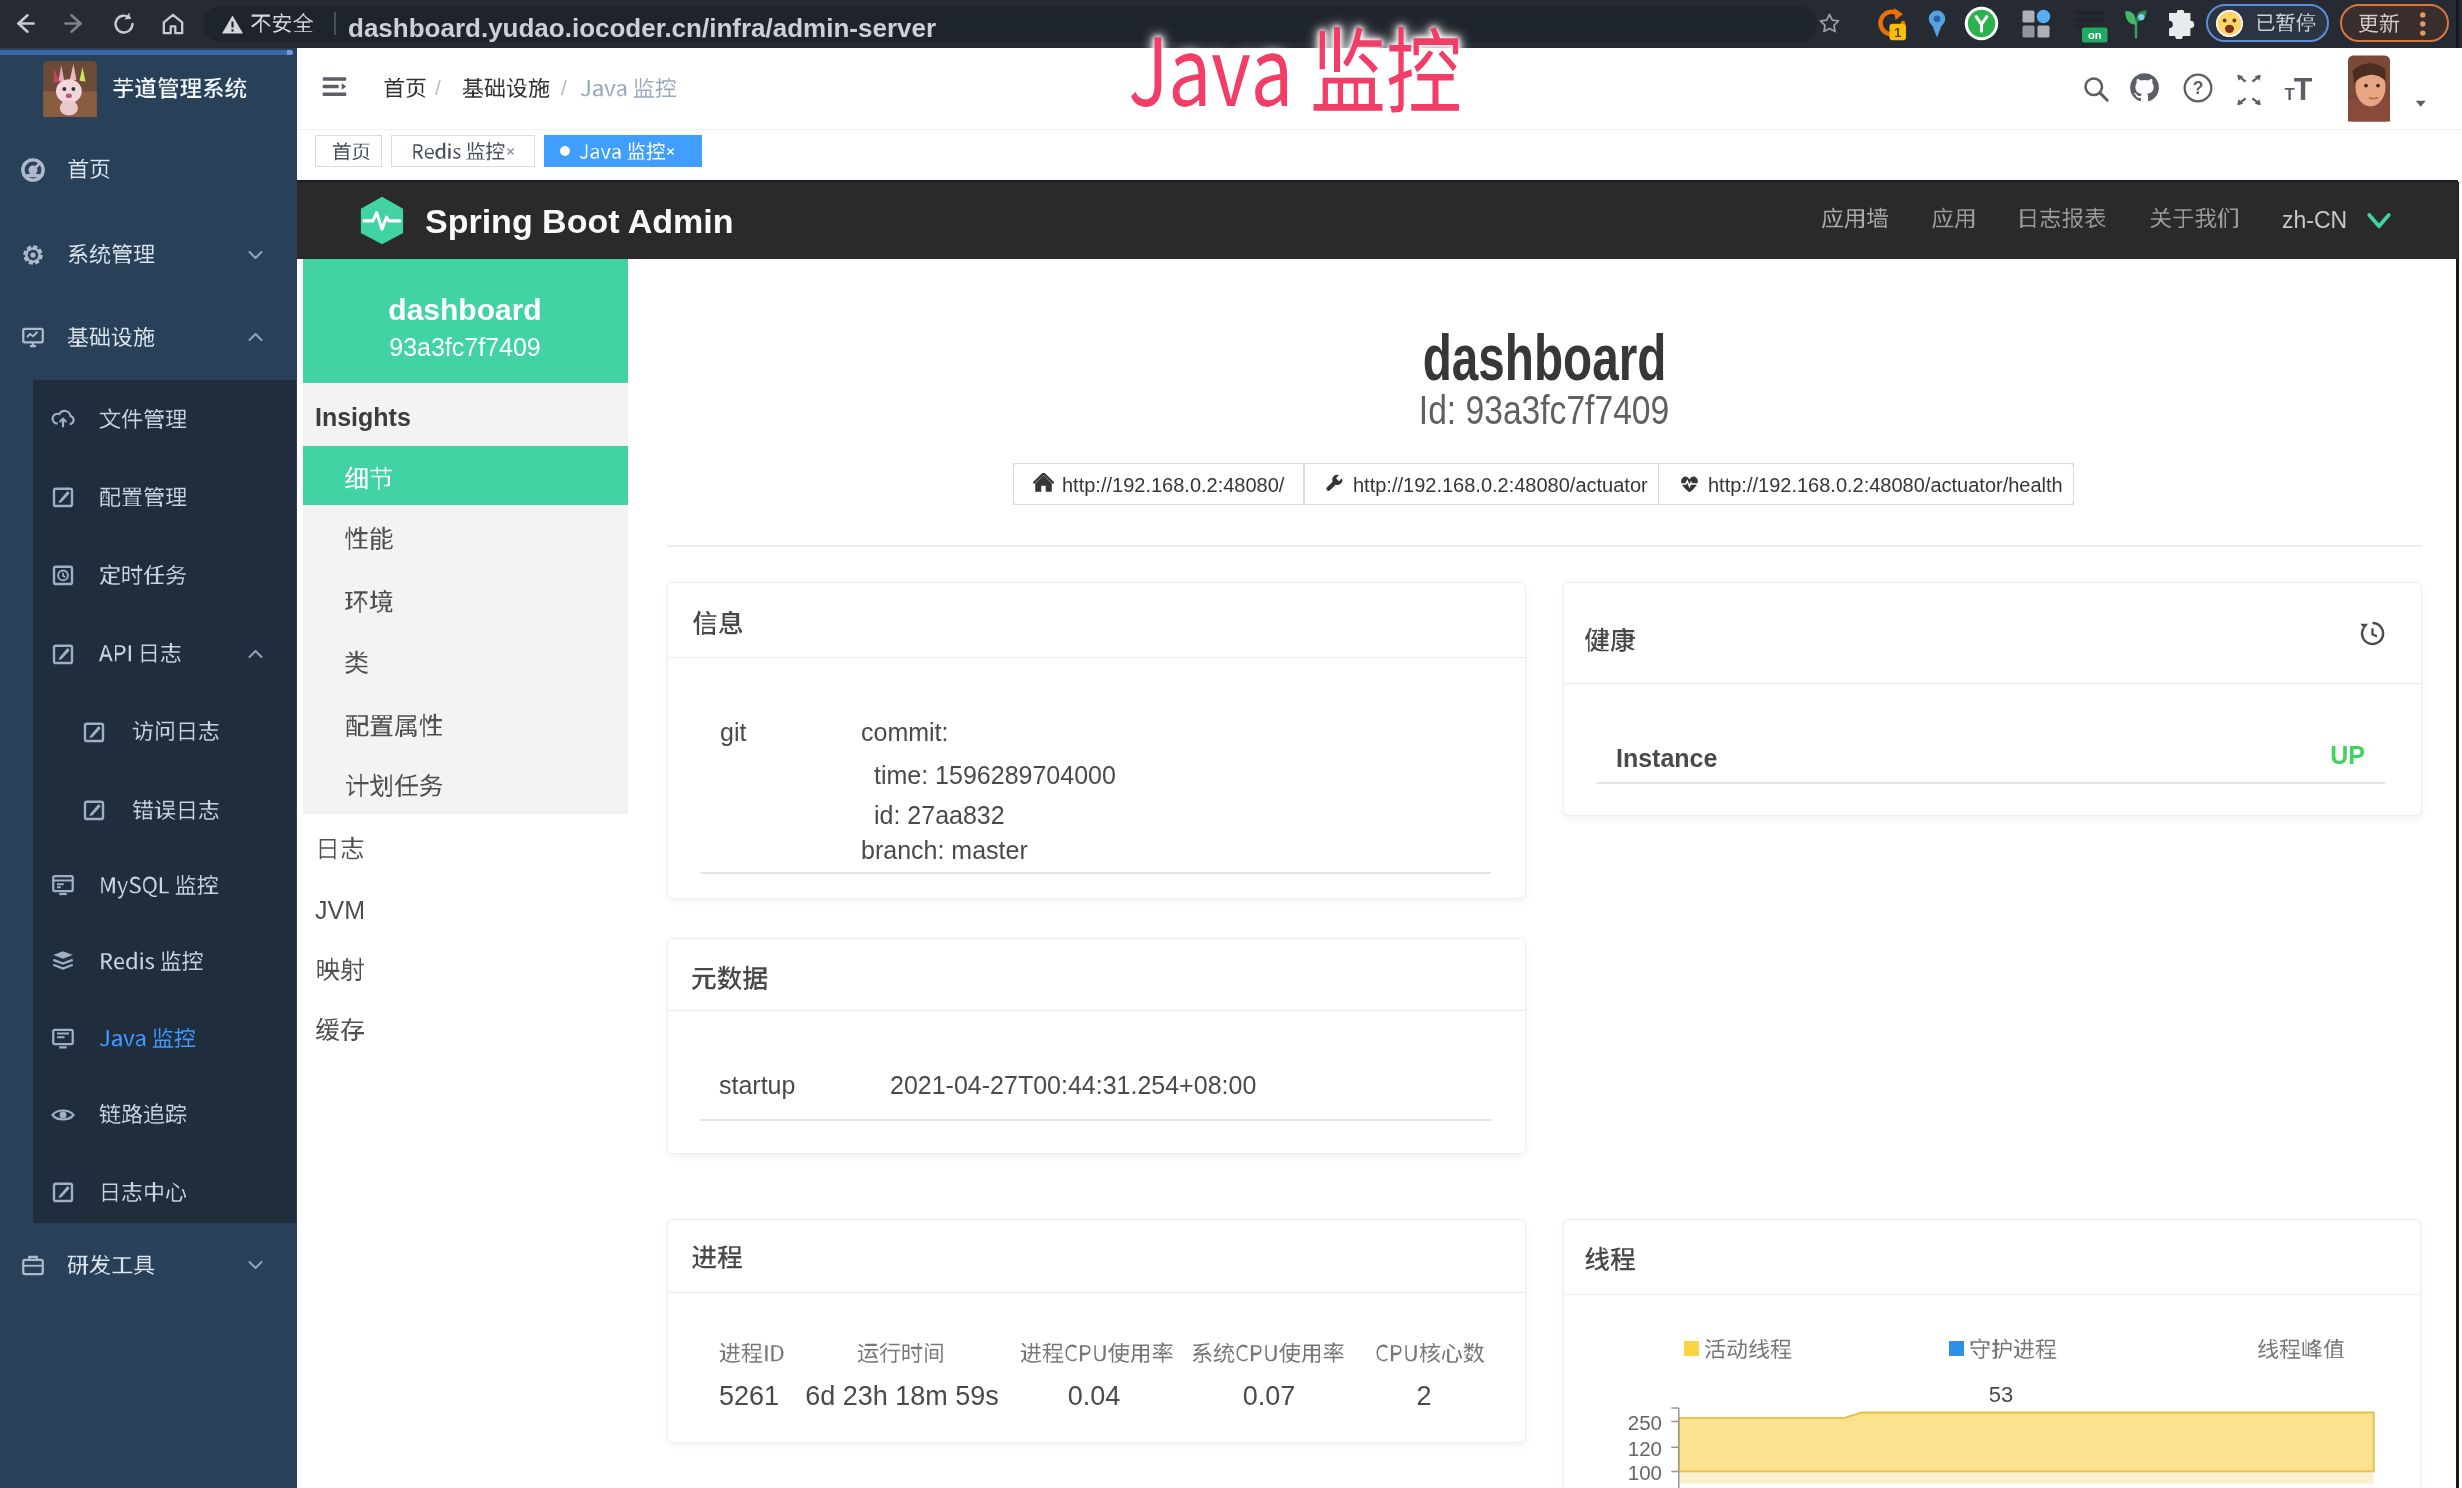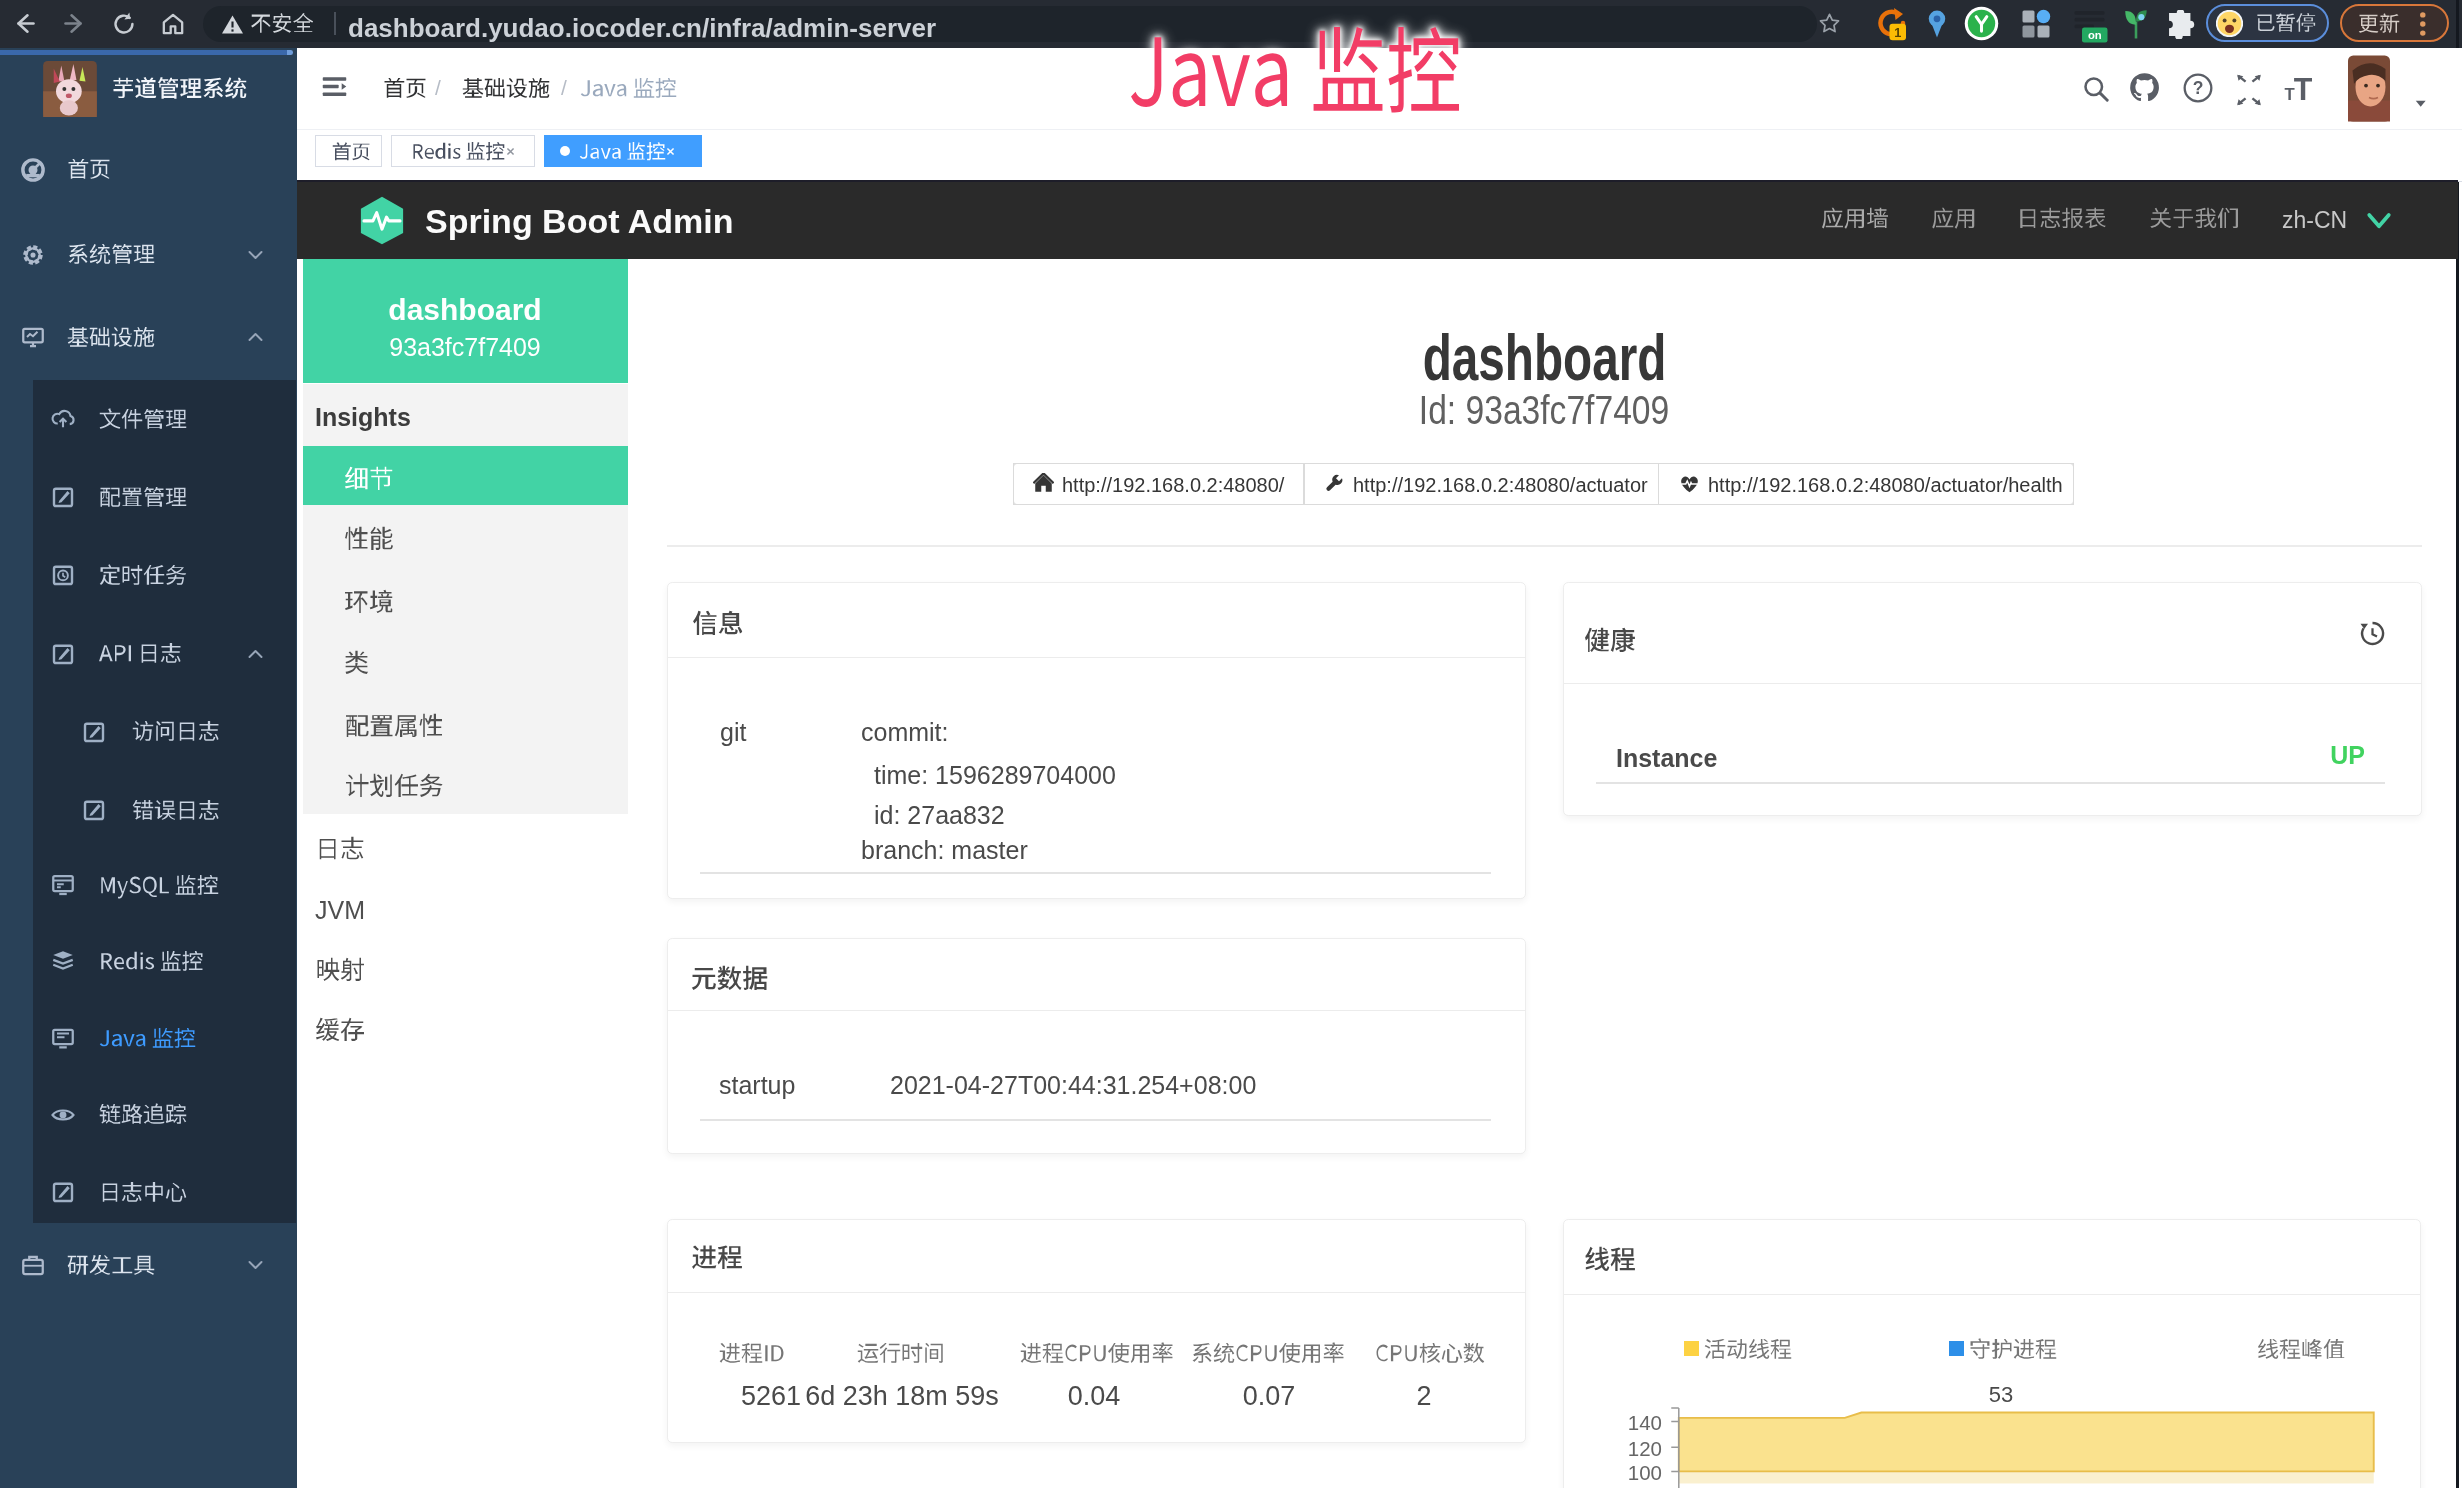--- a/index.html
+++ b/index.html
@@ -500,21 +500,21 @@
   </svg>
 <svg class="tx " style="left:1020px;top:1339px;fill:#767676" width="154" height="30" viewBox="0 -29 203 39">
     <use href="#g41"></use>
   </svg>
 <svg class="tx " style="left:1191px;top:1339px;fill:#767676" width="154" height="30" viewBox="0 -29 203 39">
     <use href="#g42"></use>
   </svg>
 <svg class="tx " style="left:1375px;top:1339px;fill:#767676" width="110" height="30" viewBox="0 -29 145 39">
     <use href="#g43"></use>
   </svg>
-<div class="lt" style="left:749px;top:1381px;font-size:27px;color:#4a4a4a;font-weight:400;transform:translateX(-50%);margin-left:22px;">5261</div>
+<div class="lt" style="left:749px;top:1381px;font-size:27px;color:#4a4a4a;font-weight:400;transform:translateX(-50%);">5261</div>
 <div class="lt" style="left:902px;top:1381px;font-size:27px;color:#4a4a4a;font-weight:400;transform:translateX(-50%);">6d 23h 18m 59s</div>
 <div class="lt" style="left:1094px;top:1381px;font-size:27px;color:#4a4a4a;font-weight:400;transform:translateX(-50%);">0.04</div>
 <div class="lt" style="left:1269px;top:1381px;font-size:27px;color:#4a4a4a;font-weight:400;transform:translateX(-50%);">0.07</div>
 <div class="lt" style="left:1424px;top:1381px;font-size:27px;color:#4a4a4a;font-weight:400;transform:translateX(-50%);">2</div>
 <div class="abs card" style="left:1563px;top:1219px;width:858px;height:303px"></div>
 <svg class="tx " style="left:1584px;top:1243px;fill:#484848" width="52" height="34" viewBox="0 -34 68 45">
     <use href="#g44"></use>
   </svg>
 <div class="abs" style="left:1564px;top:1294px;width:856px;height:0.8px;background:#ececec"></div>
 <div class="abs" style="left:1684px;top:1341px;width:15px;height:15px;background:#fdd243"></div>
@@ -524,21 +524,21 @@
 <div class="abs" style="left:1949px;top:1341px;width:15px;height:15px;background:#2d8fe8"></div>
 <svg class="tx " style="left:1969px;top:1335px;fill:#767676" width="88" height="30" viewBox="0 -29 116 39">
     <use href="#g46"></use>
   </svg>
 <svg class="tx " style="left:2257px;top:1335px;fill:#767676" width="88" height="30" viewBox="0 -29 116 39">
     <use href="#g47"></use>
   </svg>
 <div class="lt" style="left:1731px;top:1382px;font-size:27px;color:#4a4a4a;font-weight:400;transform:translateX(-50%);margin-top:32px;">143</div>
 <div class="lt" style="left:2001px;top:1382px;font-size:22px;color:#4a4a4a;font-weight:400;transform:translateX(-50%);">53</div>
 <div class="lt" style="left:2264px;top:1382px;font-size:27px;color:#4a4a4a;font-weight:400;transform:translateX(-50%);margin-top:48px;">147</div>
-<div class="lt" style="left:1662px;top:1411px;font-size:20.5px;color:#666;font-weight:400;transform:translateX(-100%);">140</div>
+<div class="lt" style="left:1662px;top:1411px;font-size:20.5px;color:#666;font-weight:400;transform:translateX(-100%);">250</div>
 <div class="lt" style="left:1662px;top:1437px;font-size:20.5px;color:#666;font-weight:400;transform:translateX(-100%);">120</div>
 <div class="lt" style="left:1662px;top:1461px;font-size:20.5px;color:#666;font-weight:400;transform:translateX(-100%);">100</div>
 <svg class="abs" style="left:1665px;top:1405px" width="758" height="83" viewBox="0 0 1000 110">
 <rect x="16" y="88" width="921" height="16" fill="#faf0cf"></rect>
 <path d="M16 17 L236 17 L258 10 L937 10 L937 88 L16 88 Z" fill="#fae28e" stroke="#e8bd4a" stroke-width="2.5"></path>
 <path d="M16 4 V110" stroke="#999" stroke-width="2"></path>
 <path d="M16 4 H6 M16 22 H6 M16 56 H6 M16 88 H6" stroke="#999" stroke-width="2"></path>
   </svg>
 <svg class="tx anno" style="left:1128px;top:12px;fill:#f23d66" width="334" height="124" viewBox="0 -100 441 132" preserveAspectRatio="none">
     <use href="#g48"></use>

